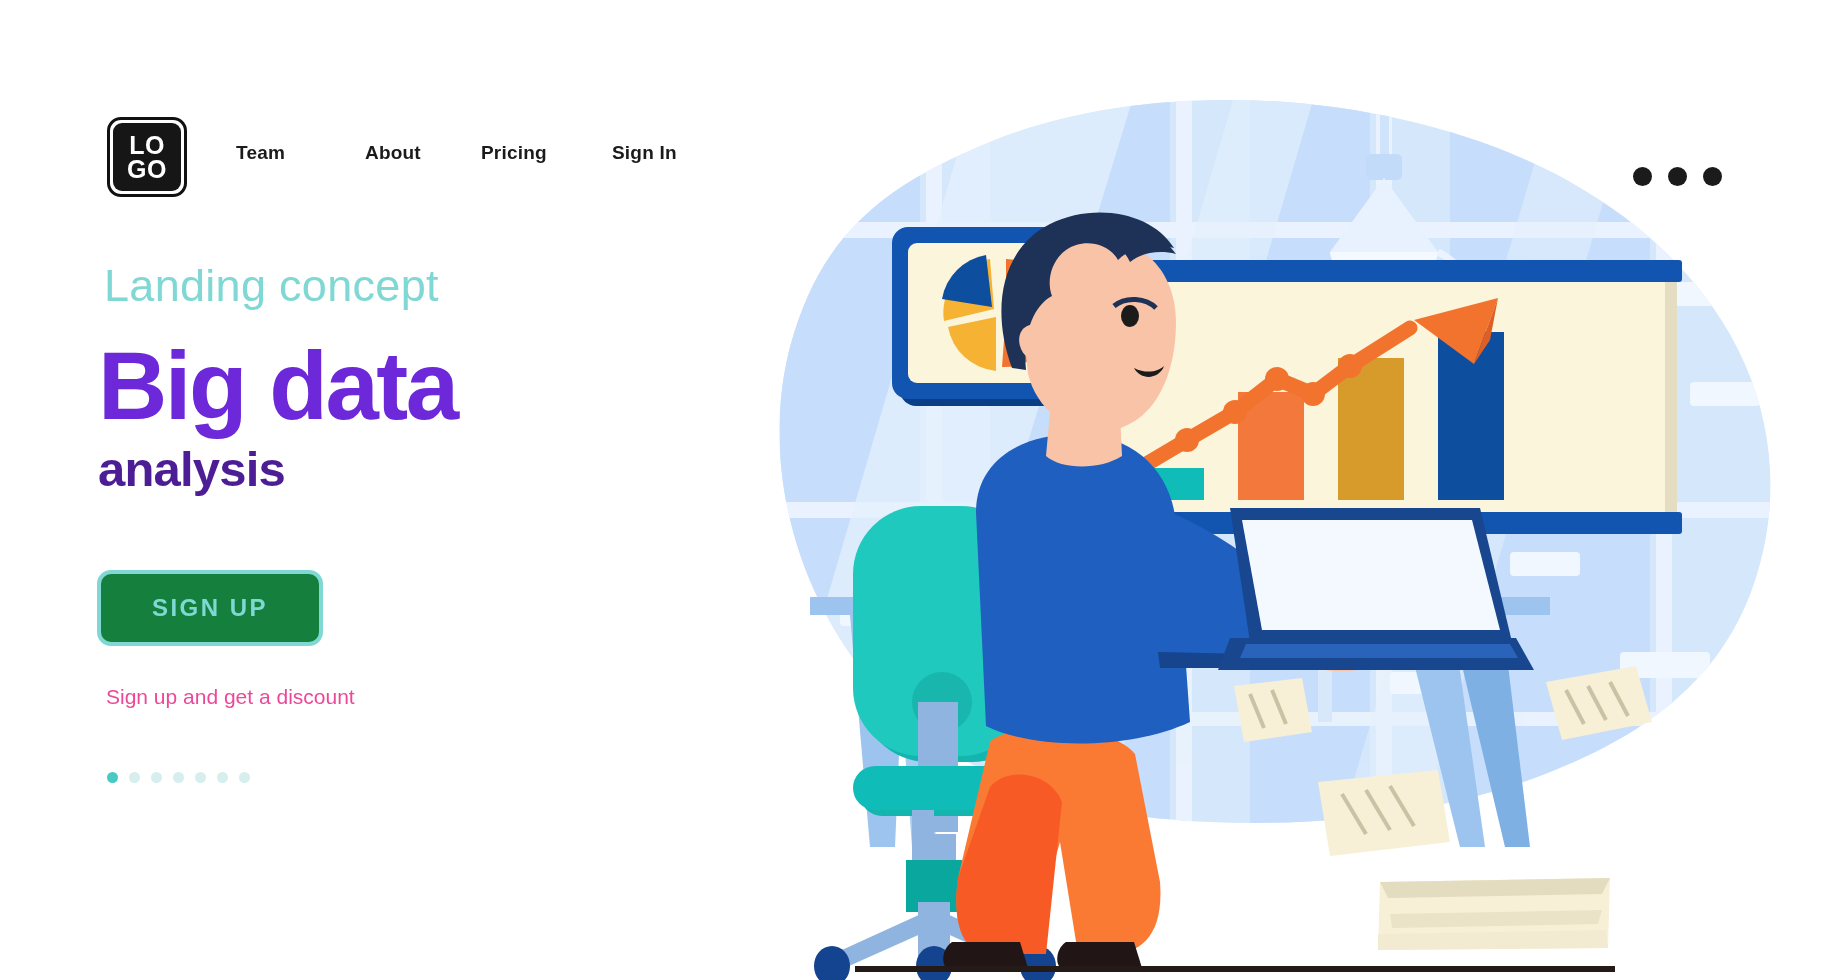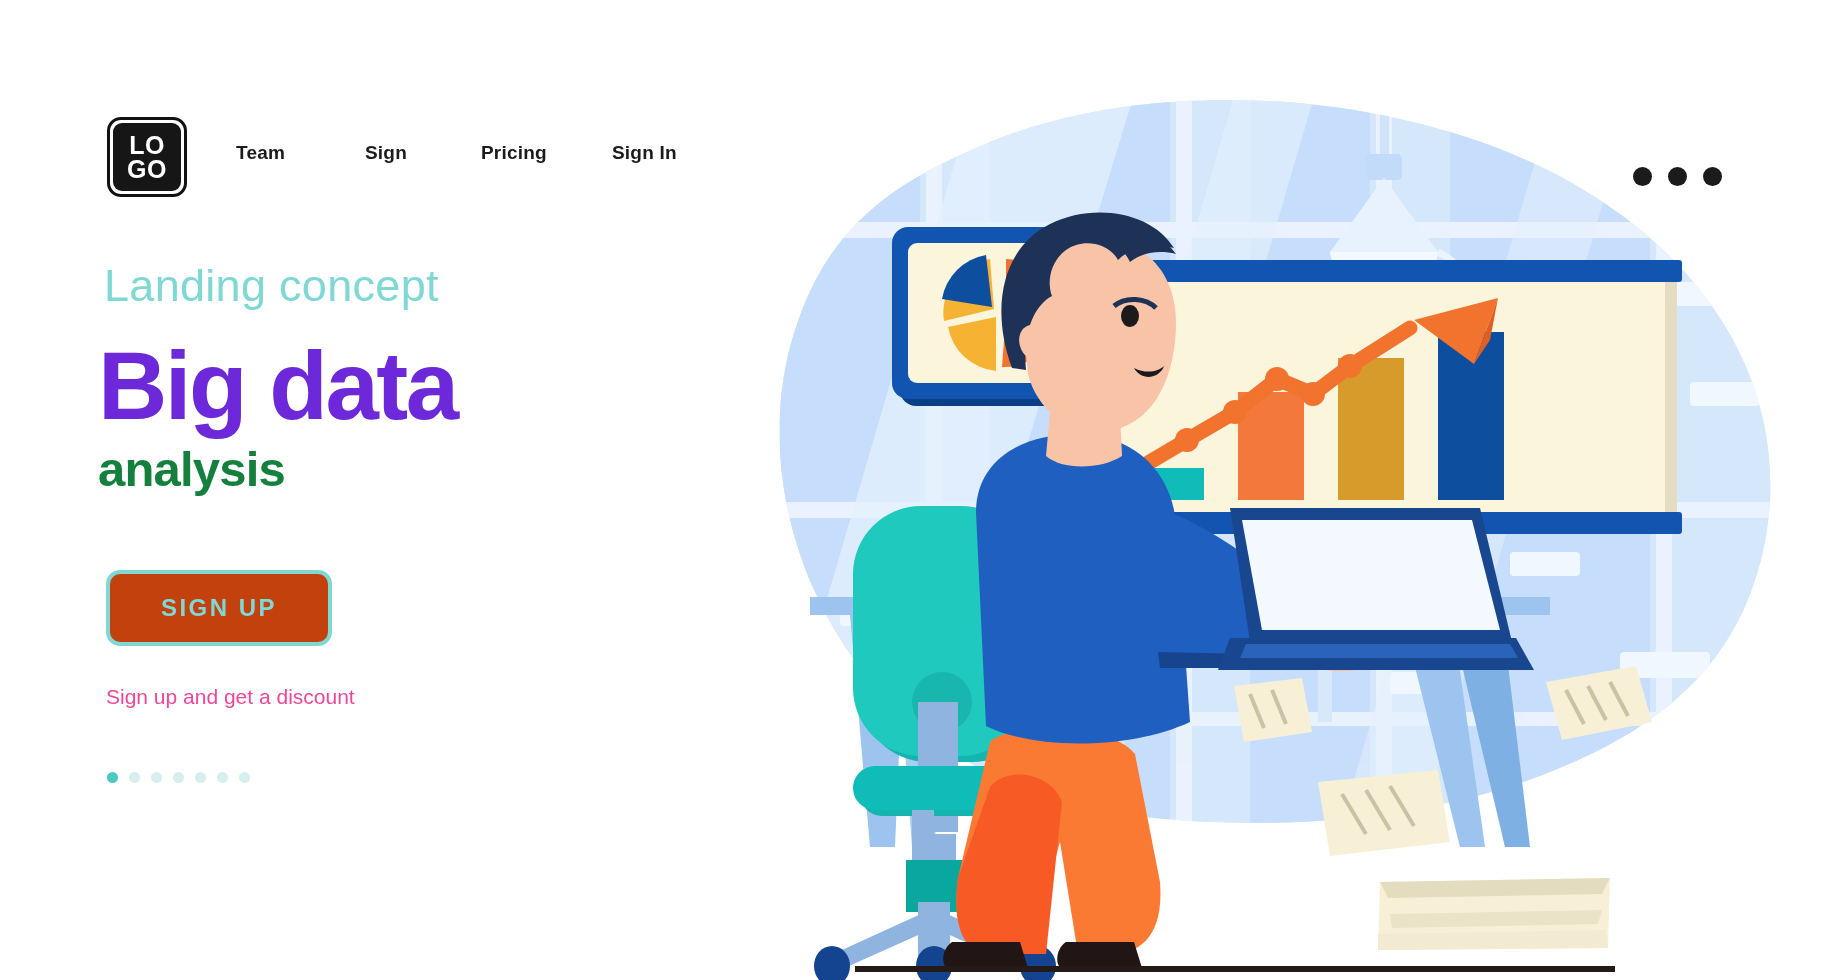--- a/index.html
+++ b/index.html
@@ -41,25 +41,25 @@
   .eyebrow{
     position:absolute;left:104px;top:218px;font-size:45px;color:#7fd8d4;
     letter-spacing:0.3px;white-space:nowrap;
   }
   .title{
     position:absolute;left:98px;top:296px;font-size:96px;font-weight:bold;
     color:#6d28d9;letter-spacing:-2.5px;line-height:1.0;white-space:nowrap;
   }
   .subtitle{
     position:absolute;left:98px;top:403px;font-size:49px;font-weight:bold;
-    color:#15803d;letter-spacing:-0.8px;line-height:1.0;white-space:nowrap;
+    color:#4c1d95;letter-spacing:-0.8px;line-height:1.0;white-space:nowrap;
   }
   .cta{
-    position:absolute;left:106px;top:528px;width:226px;height:76px;
-    border:4px solid #7fd8d4;border-radius:14px;background:#c2410c;
+    position:absolute;left:97px;top:528px;width:226px;height:76px;
+    border:4px solid #7fd8d4;border-radius:14px;background:#15803d;
     box-sizing:border-box;cursor:pointer;display:flex;align-items:center;justify-content:center;
   }
   .cta-label{
     font-size:24px;font-weight:bold;color:#7fd8d4;letter-spacing:2.5px;
   }
   .cta-note{
     position:absolute;left:106px;top:643px;font-size:21px;color:#ec4899;white-space:nowrap;
   }
   .pager{position:absolute;left:107px;top:730px;display:flex;gap:11px;align-items:center;}
   .pager i{width:11px;height:11px;border-radius:50%;background:#d6eeed;display:block;cursor:pointer;}
@@ -76,21 +76,21 @@
 
   <div class="nav">
     <div class="logo">
       <div class="logo-inner">
         <span>LO</span>
         <span>GO</span>
       </div>
     </div>
     <div class="nav-links">
       <div class="nav-link l0">Team</div>
-      <div class="nav-link l1">Sign</div>
+      <div class="nav-link l1">About</div>
       <div class="nav-link l2">Pricing</div>
       <div class="nav-link l3">Sign In</div>
     </div>
     <div class="dots-menu">
       <span></span>
       <span></span>
       <span></span>
     </div>
   </div>
 

